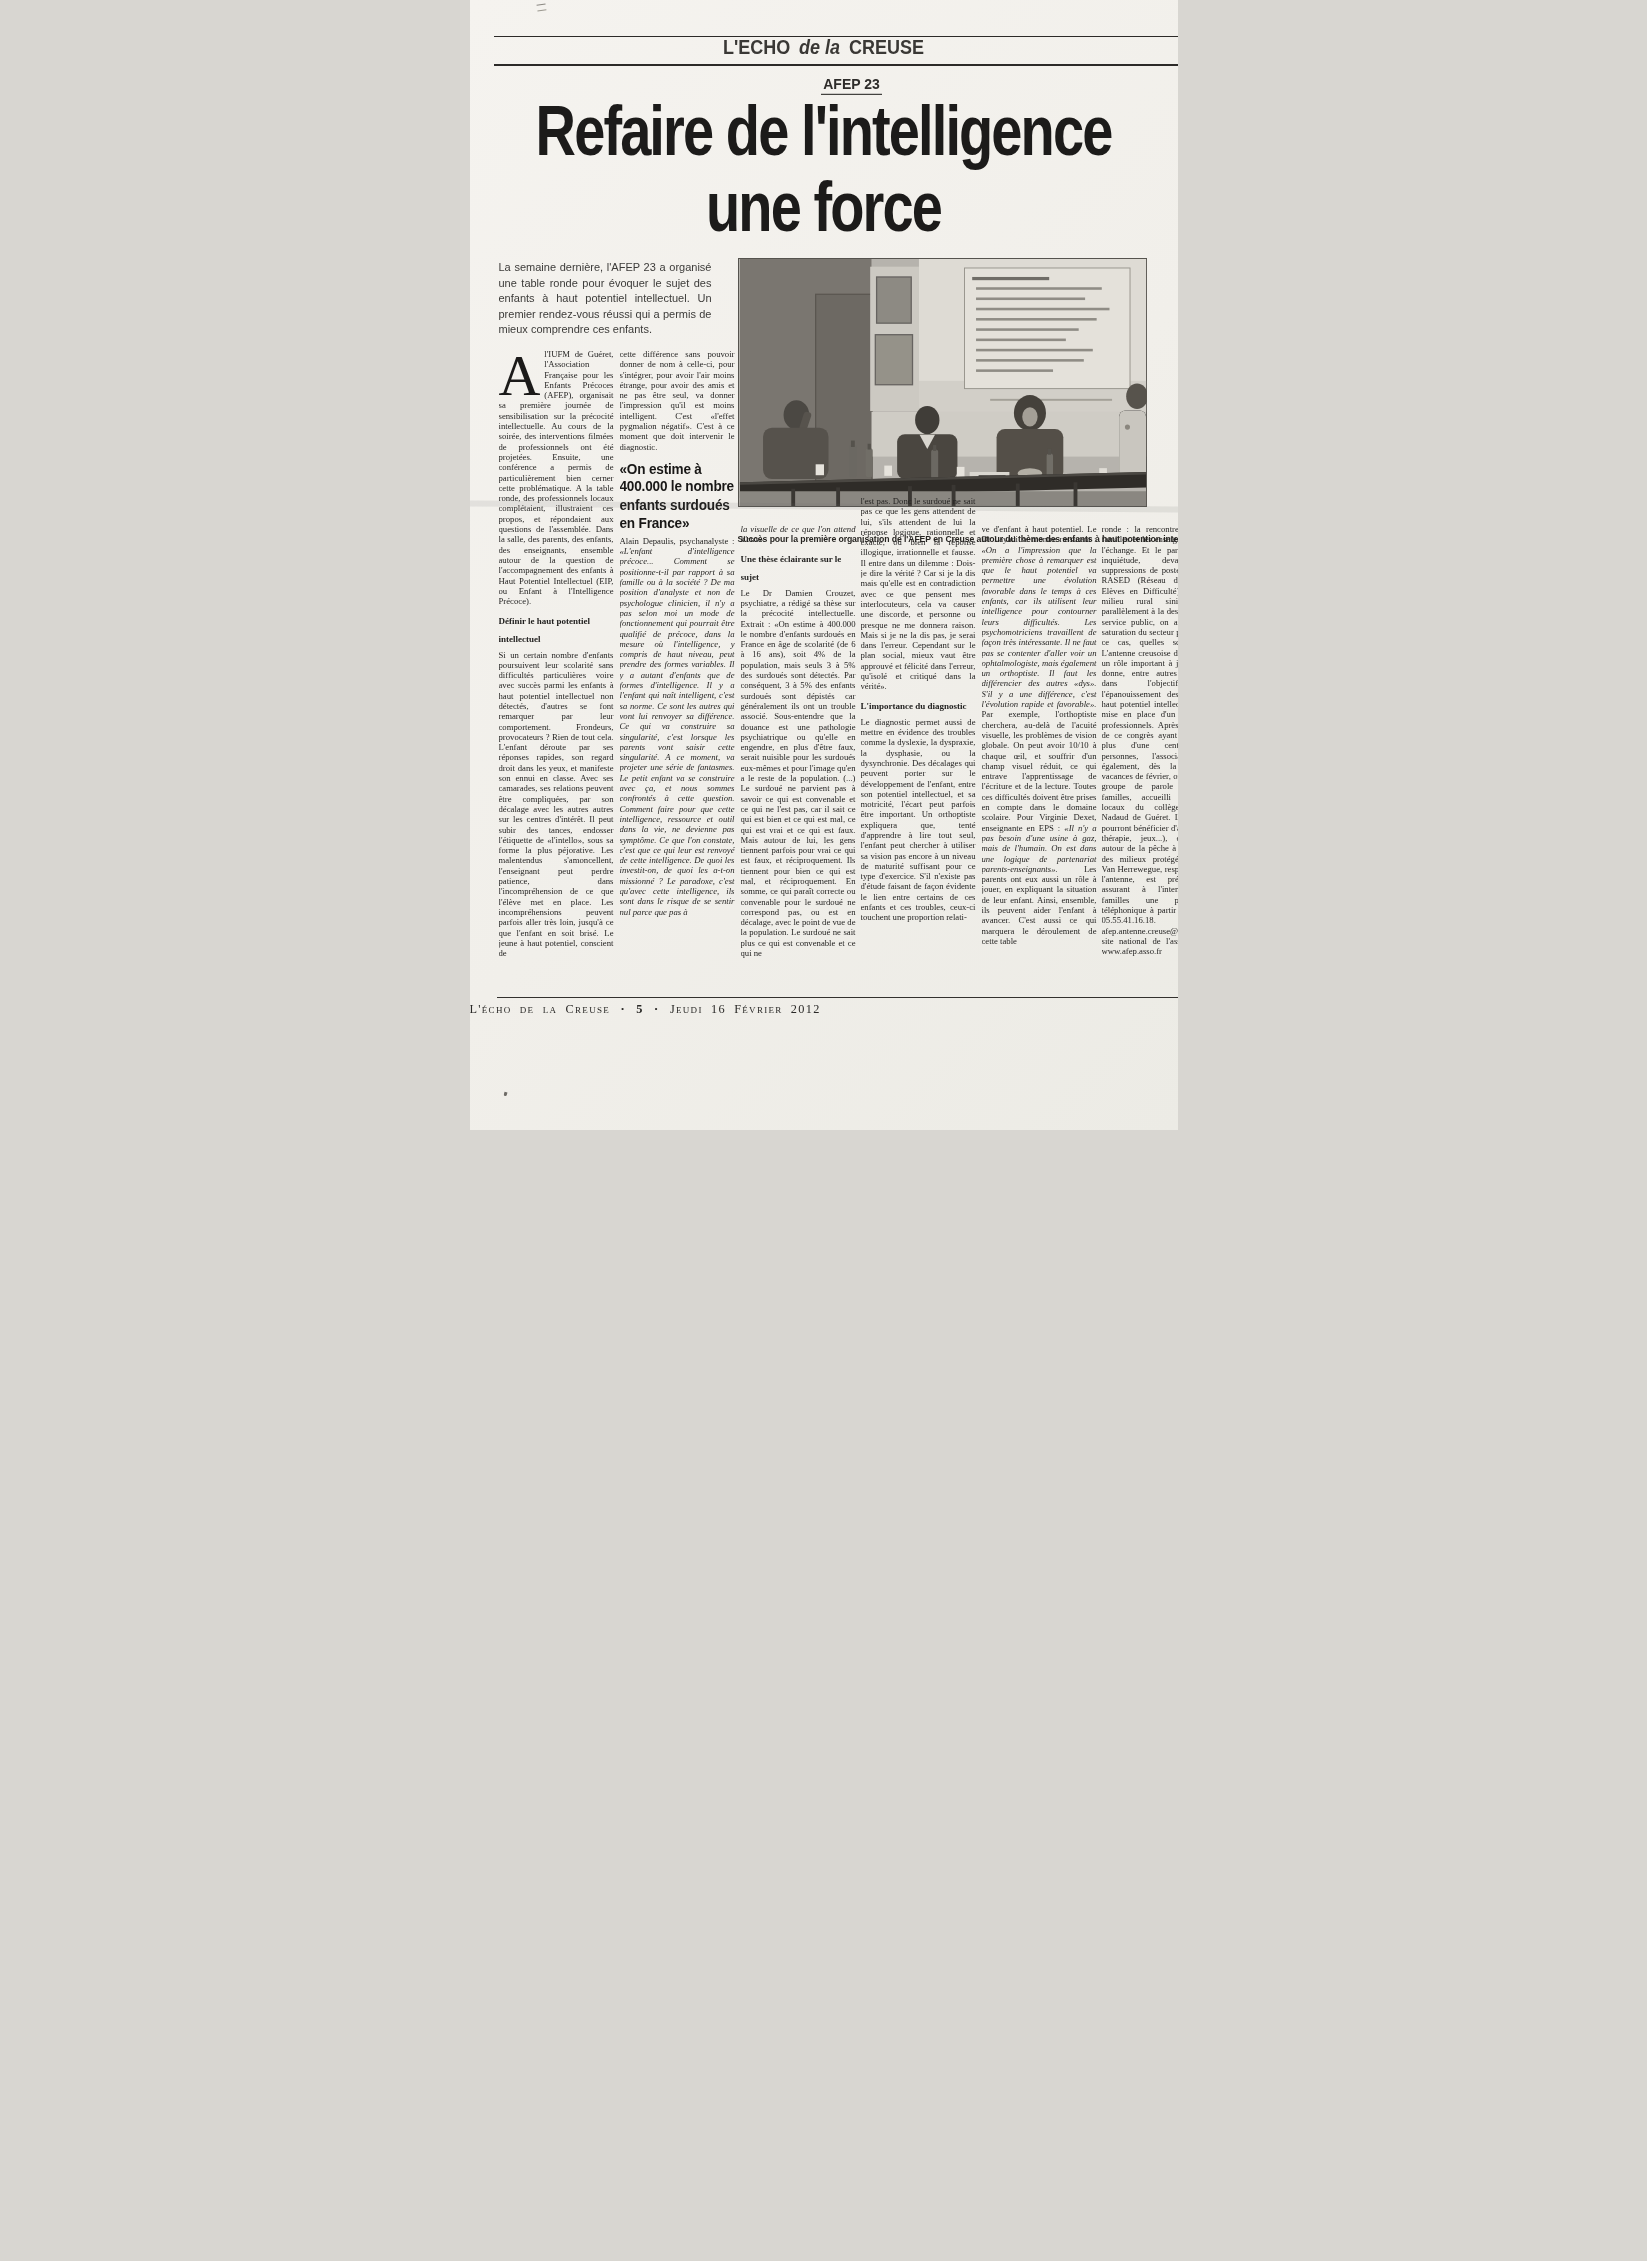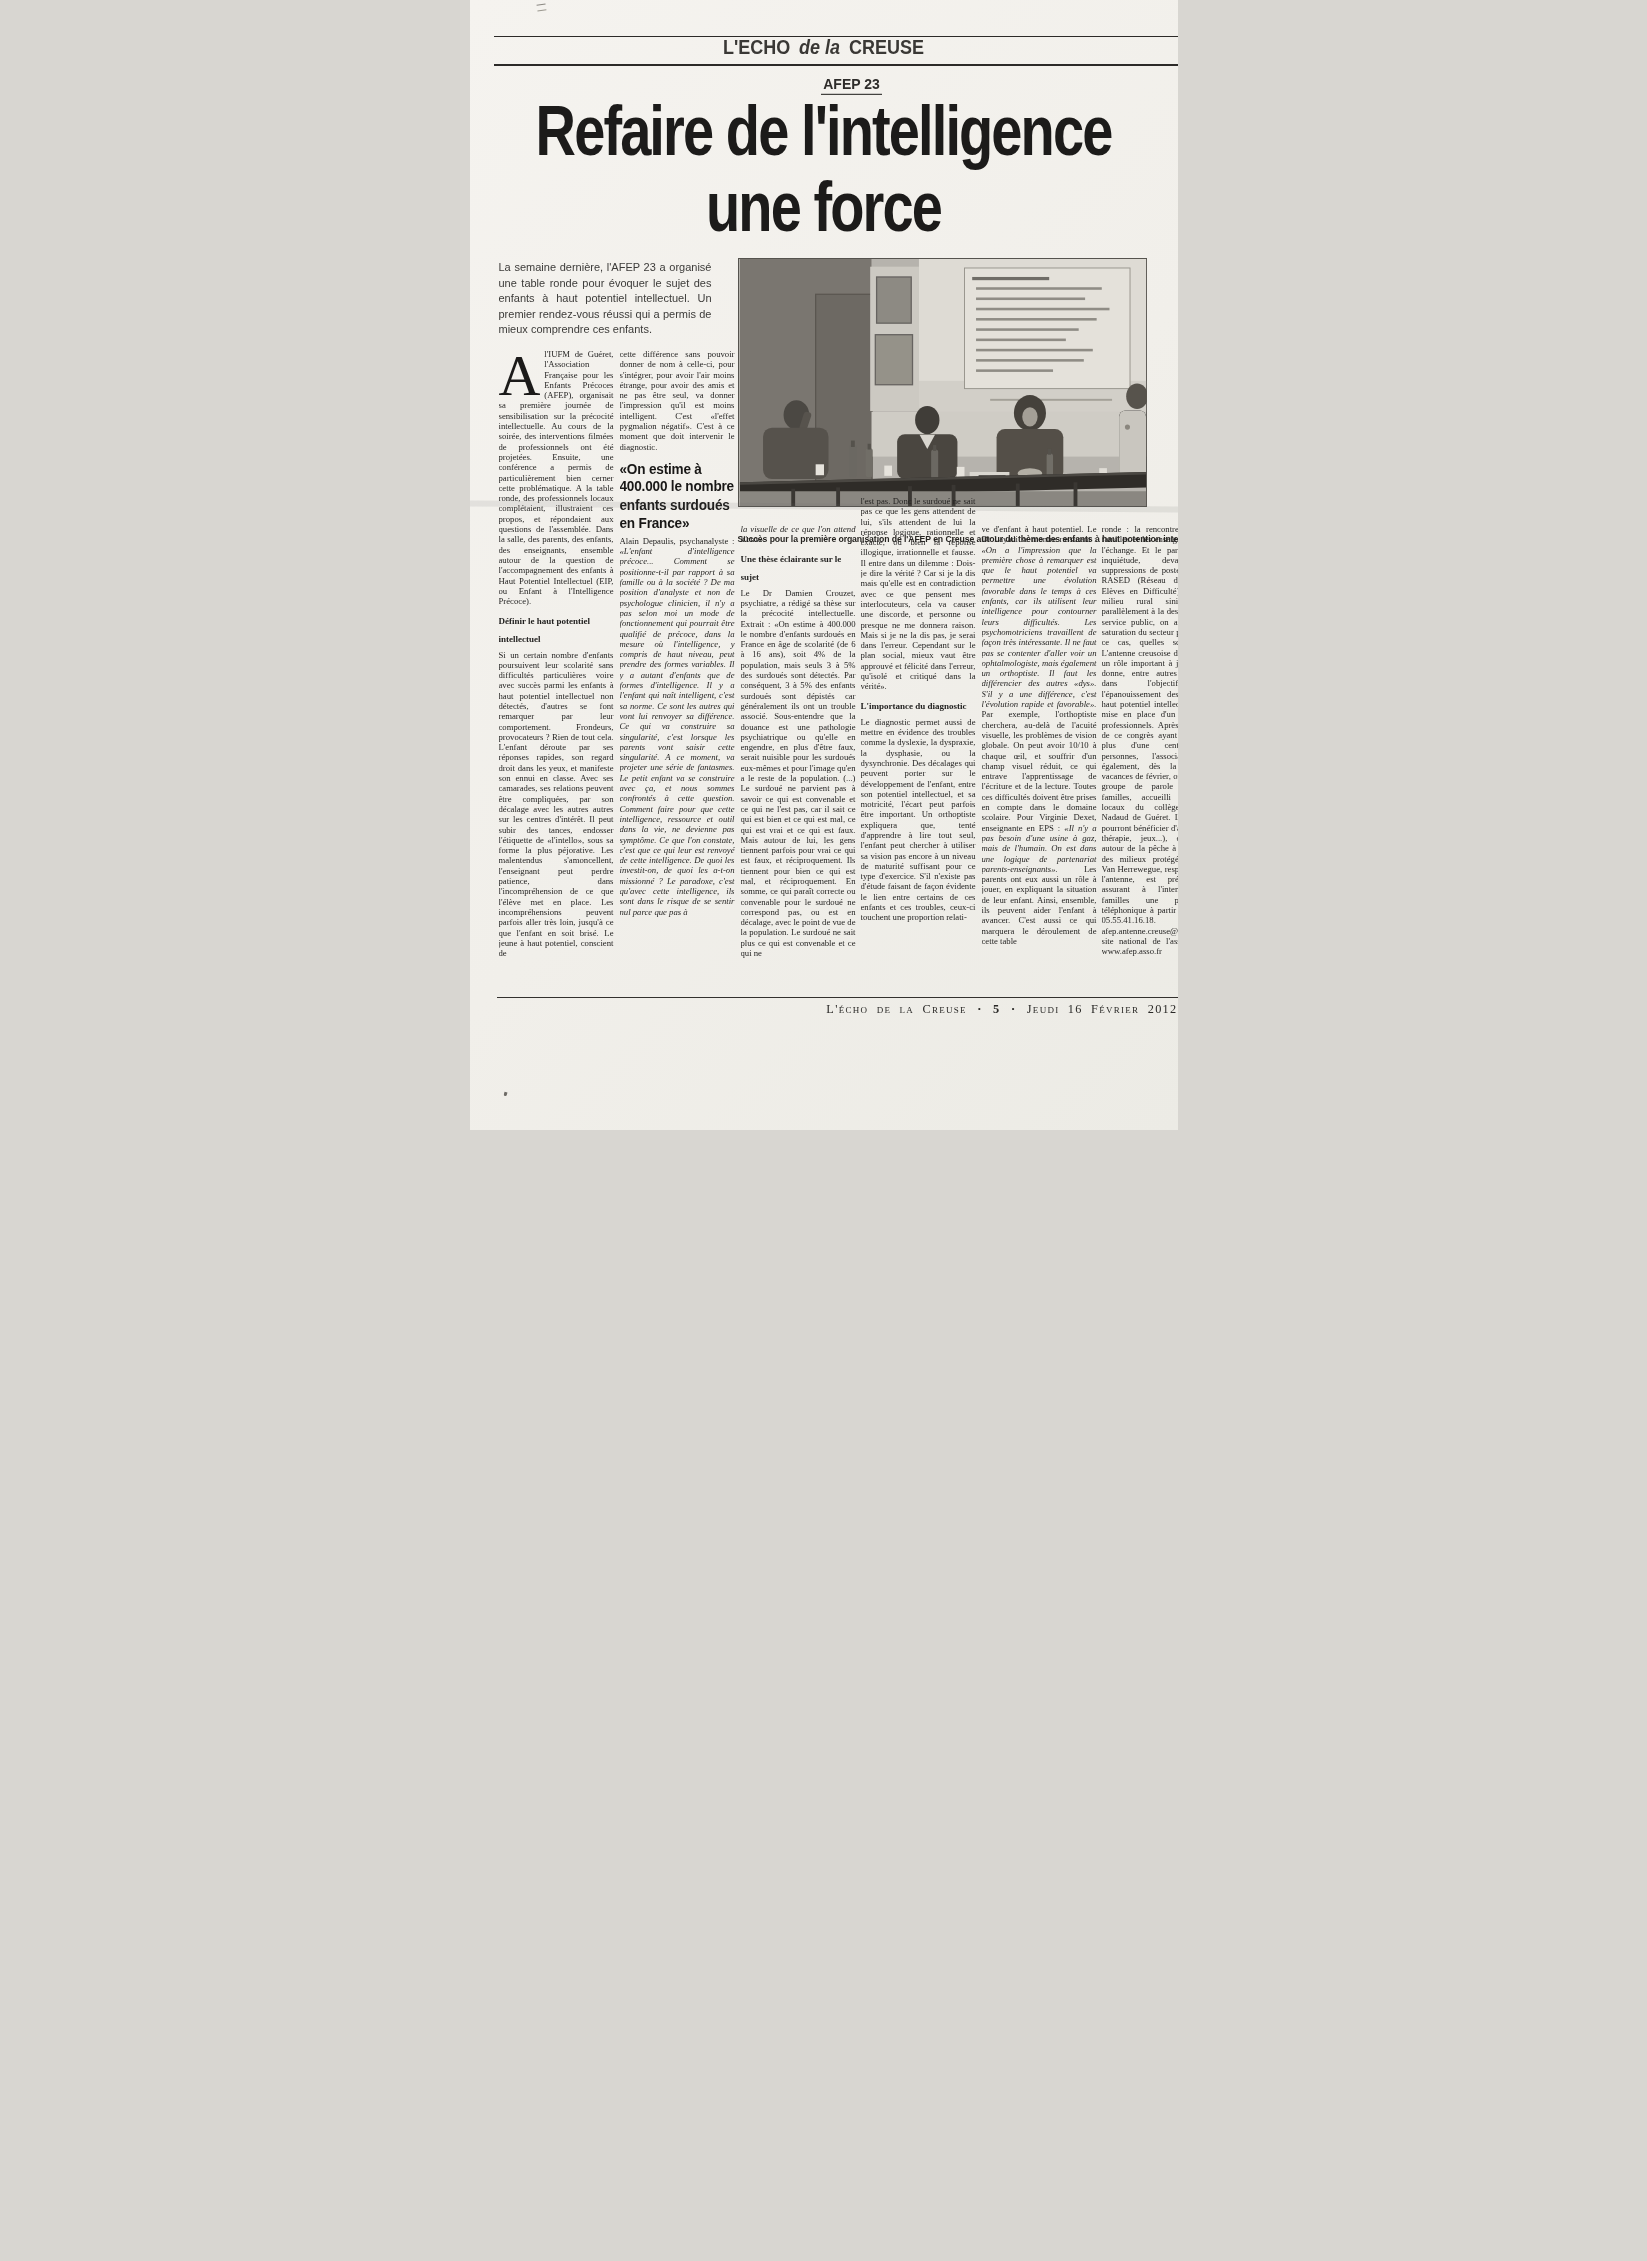--- a/index.html
+++ b/index.html
@@ -72,21 +72,21 @@
   }
   .italic{font-style:italic;}
   .pullquote{
     font-family:"Liberation Sans", sans-serif; font-weight:bold; font-size:13.6px;
     line-height:17.4px; text-align:left; letter-spacing:-0.2px; color:#181716;
     margin:7.8px 0 6.5px 0; transform:scaleY(1.05); transform-origin:left top;
   }
   
   .footer-rule{position:absolute; left:27px; top:997px; width:725px; height:1.3px; background:#33312e;}
   .footer{
-    position:absolute; left:0; top:1002px; width:100%; text-align:right;
+    position:absolute; left:0; top:1002px; width:100%; text-align:left;
     font-variant:small-caps; font-size:12.3px; letter-spacing:1.3px; word-spacing:3.9px; color:#2a2927;
   }
   .footer .pg{font-weight:bold;}
   .footer .dot{font-size:9px; position:relative; top:-1.3px; padding:0 2.6px;}
   
   .streak{
     position:absolute; left:0; top:504px; width:824px; height:5.8px;
     background:rgba(110,108,104,0.12); transform:rotate(0.5deg); pointer-events:none;
   }
   .fold{

